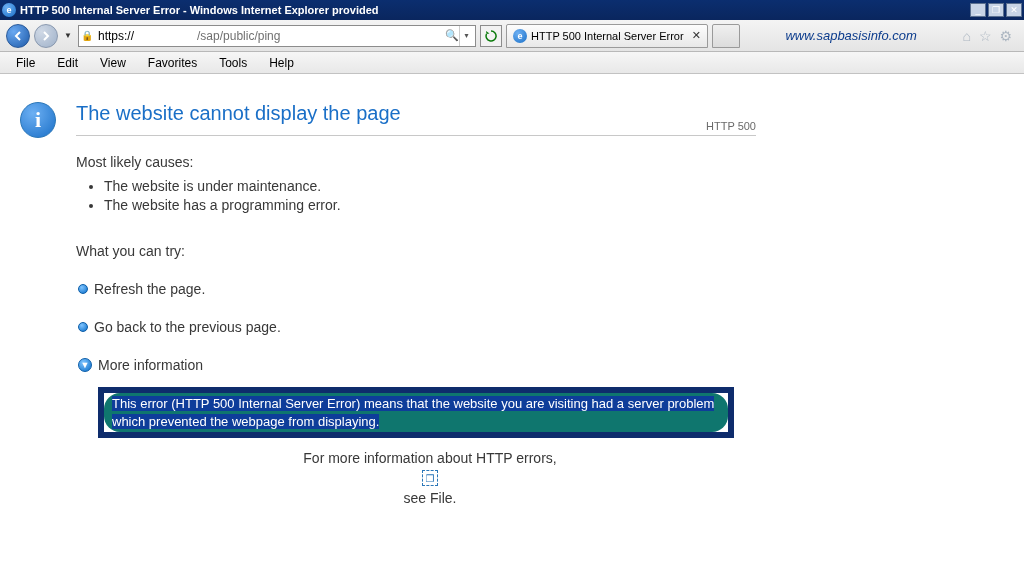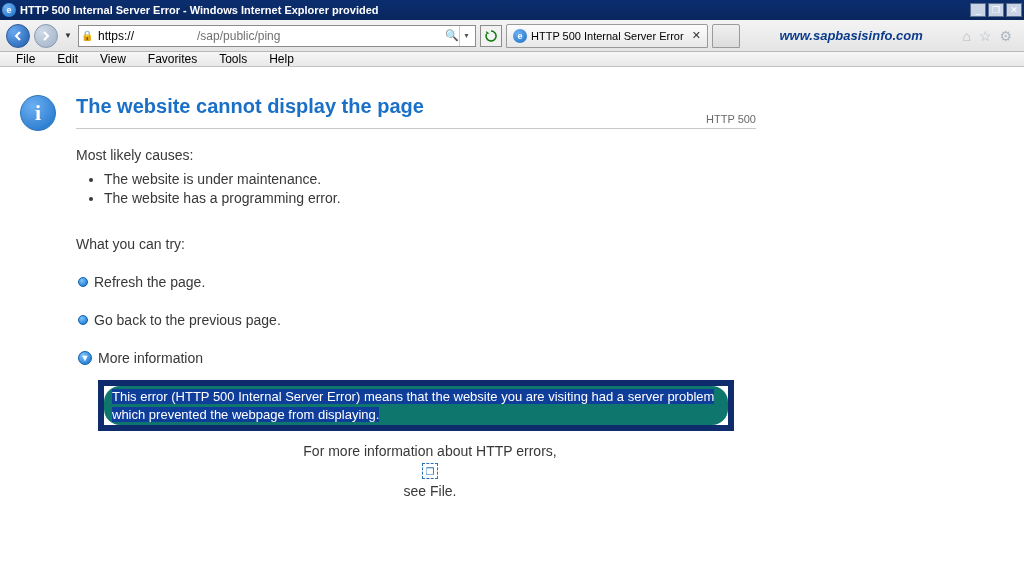--- a/index.html
+++ b/index.html
@@ -134,31 +134,31 @@
     border: 1px solid #9a9a9a;
     border-radius: 2px 2px 0 0;
     cursor:pointer;
   }
   .brand-box {
     flex: 1;
     display:flex;align-items:center;justify-content:center;
   }
   .brand-text {
     color: #0b3b8c;
-    font-weight: bold;
+    font-weight: normal;
     font-style: italic;
     font-size: 13px;
   }
   .right-icons { display:flex; gap:8px; color:#adb7c2; padding-right:6px;}
   .right-icons span { cursor:pointer; font-size:14px; }
   
   .menu-bar {
     background: linear-gradient(to bottom, #f6f6f6, #e8e8e8);
     border-bottom: 1px solid #c2c2c2;
-    height: 15px;
+    height: 22px;
     display:flex;align-items:center;
     padding: 0 6px;
     gap: 2px;
   }
   .menu-item {
     padding: 2px 10px;
     font-size: 12px;
     color: #000;
     cursor:pointer;
   }
@@ -175,21 +175,21 @@
     color:#fff;
     font-weight:bold;
     font-family: Georgia, serif;
     font-size: 22px;
     border: 1px solid #2a76b8;
     flex-shrink:0;
   }
   .main-col { flex: 0 0 680px; }
   h1.page-title {
     color: #1a6fc7;
-    font-weight: bold;
+    font-weight: normal;
     font-size: 20px;
     margin-bottom: 10px;
   }
   .hr {
     border-top: 1px solid #c8c8c8;
     margin-bottom: 6px;
     position: relative;
   }
   .http-code {
     position: absolute;

